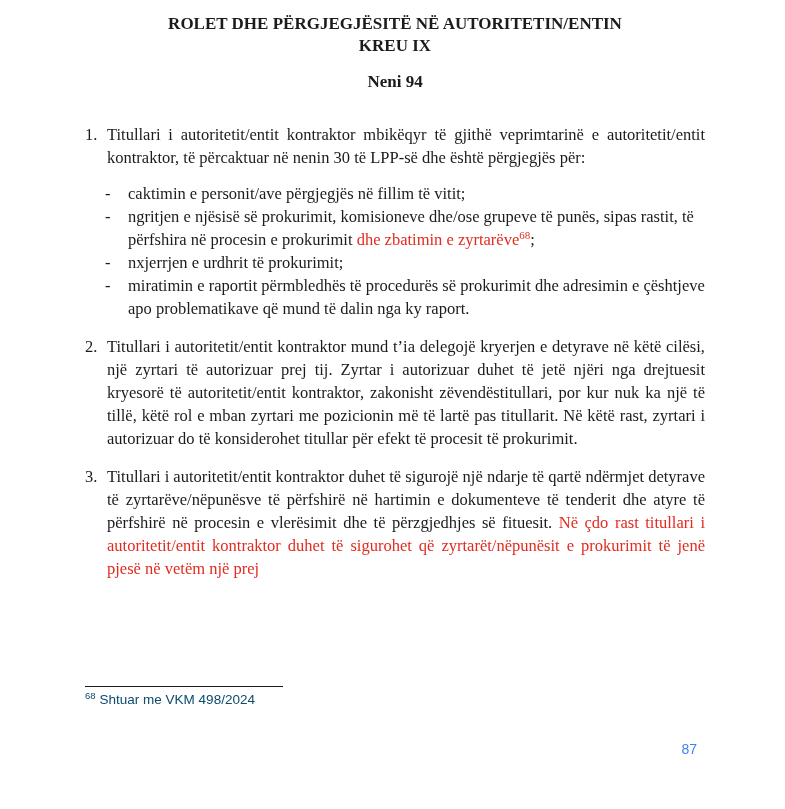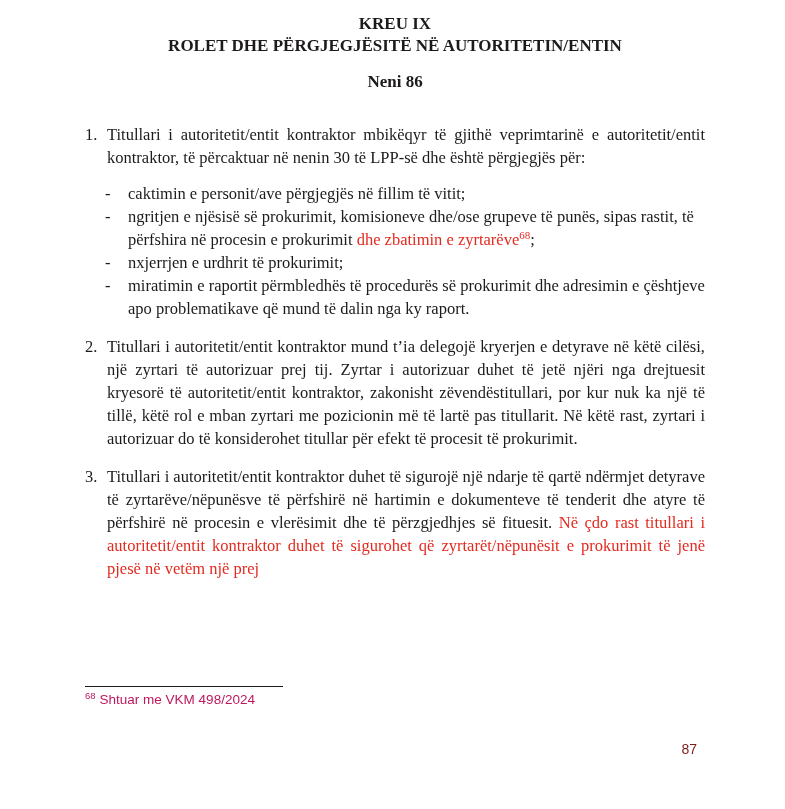--- a/index.html
+++ b/index.html
@@ -61,46 +61,46 @@
     width:620px;
     font-family:"Liberation Sans","DejaVu Sans",sans-serif;
   }
   .footnote-sep{
     width:198px;
     border-top:1.5px solid #1d1a1b;
   }
   .footnote-line{
     margin-top:5px;
     font-size:13.5px;
-    color:#be185d;
+    color:#0c4a6e;
   }
   .footnote-line sup{font-size:9.5px;line-height:0;}
   .footnote-text{margin-left:4px;}
   .page-number{
     position:absolute;
     top:741px;
     right:88px;
     font-family:"Liberation Sans","DejaVu Sans",sans-serif;
     font-size:14px;
-    color:#7f1d1d;
+    color:#3b82f6;
   }
 </style>
 </head>
 <body>
 
 <div class="page">
   <div class="content">
 
     <div class="doc-heading">
+      <div>ROLET DHE PËRGJEGJËSITË NË AUTORITETIN/ENTIN</div>
       <div>KREU IX</div>
-      <div>ROLET DHE PËRGJEGJËSITË NË AUTORITETIN/ENTIN</div>
     </div>
 
     <div class="article-head">
-      <div>Neni 86</div>
+      <div>Neni 94</div>
     </div>
 
     <div class="para p1">
       <span class="num-col">1.</span>
       <span class="para-text">Titullari i autoritetit/entit kontraktor mbikëqyr të gjithë veprimtarinë e autoritetit/entit kontraktor, të përcaktuar në nenin 30 të LPP-së dhe është përgjegjës për:</span>
     </div>
 
     <div class="bullets">
 
       <div class="bullet">

